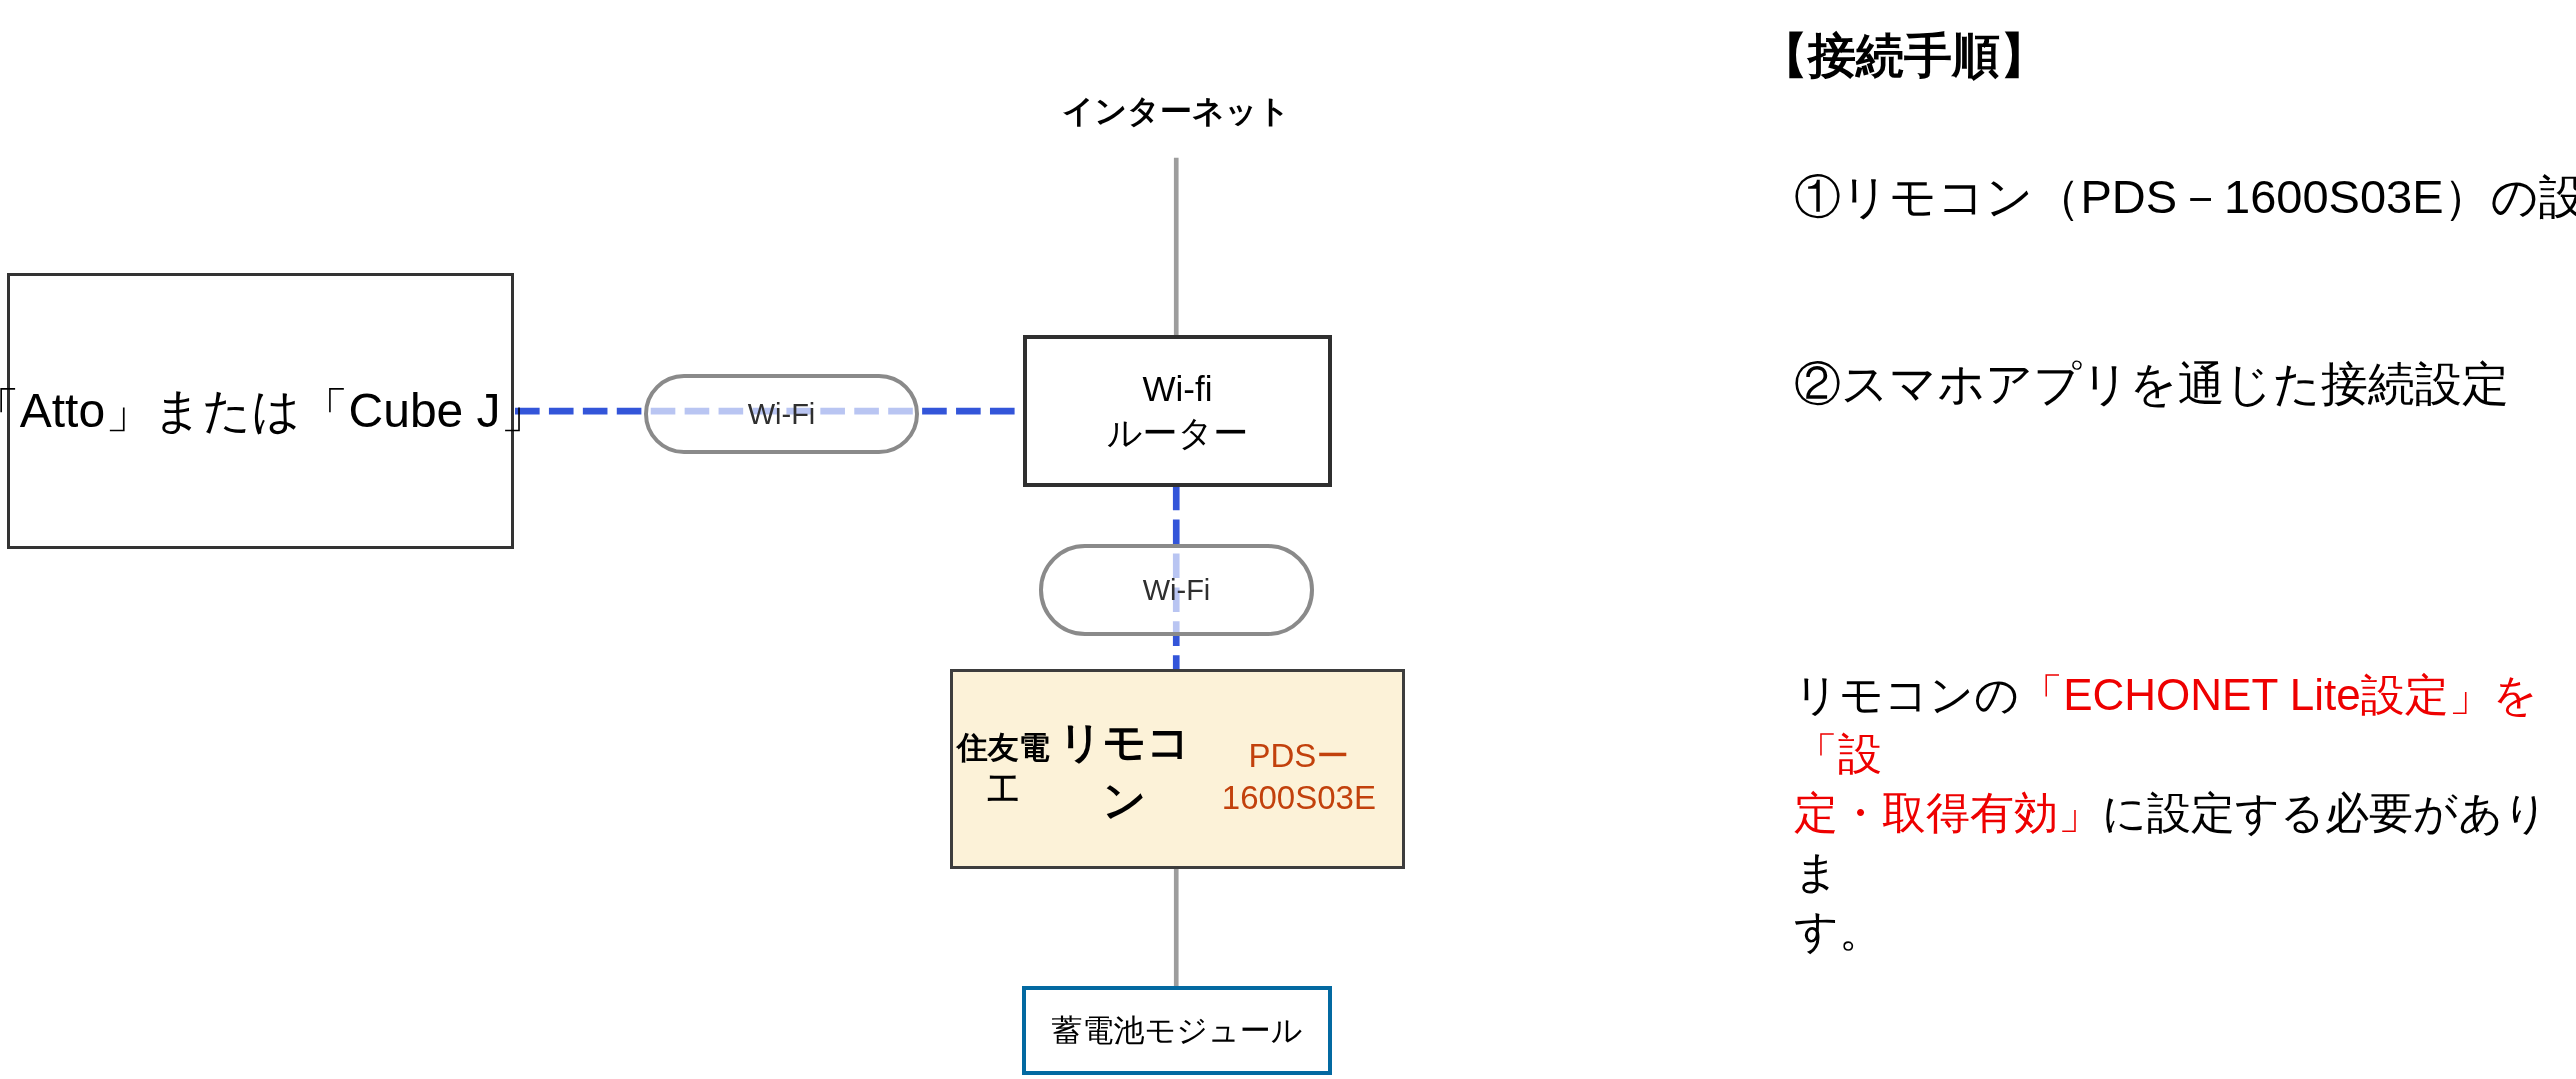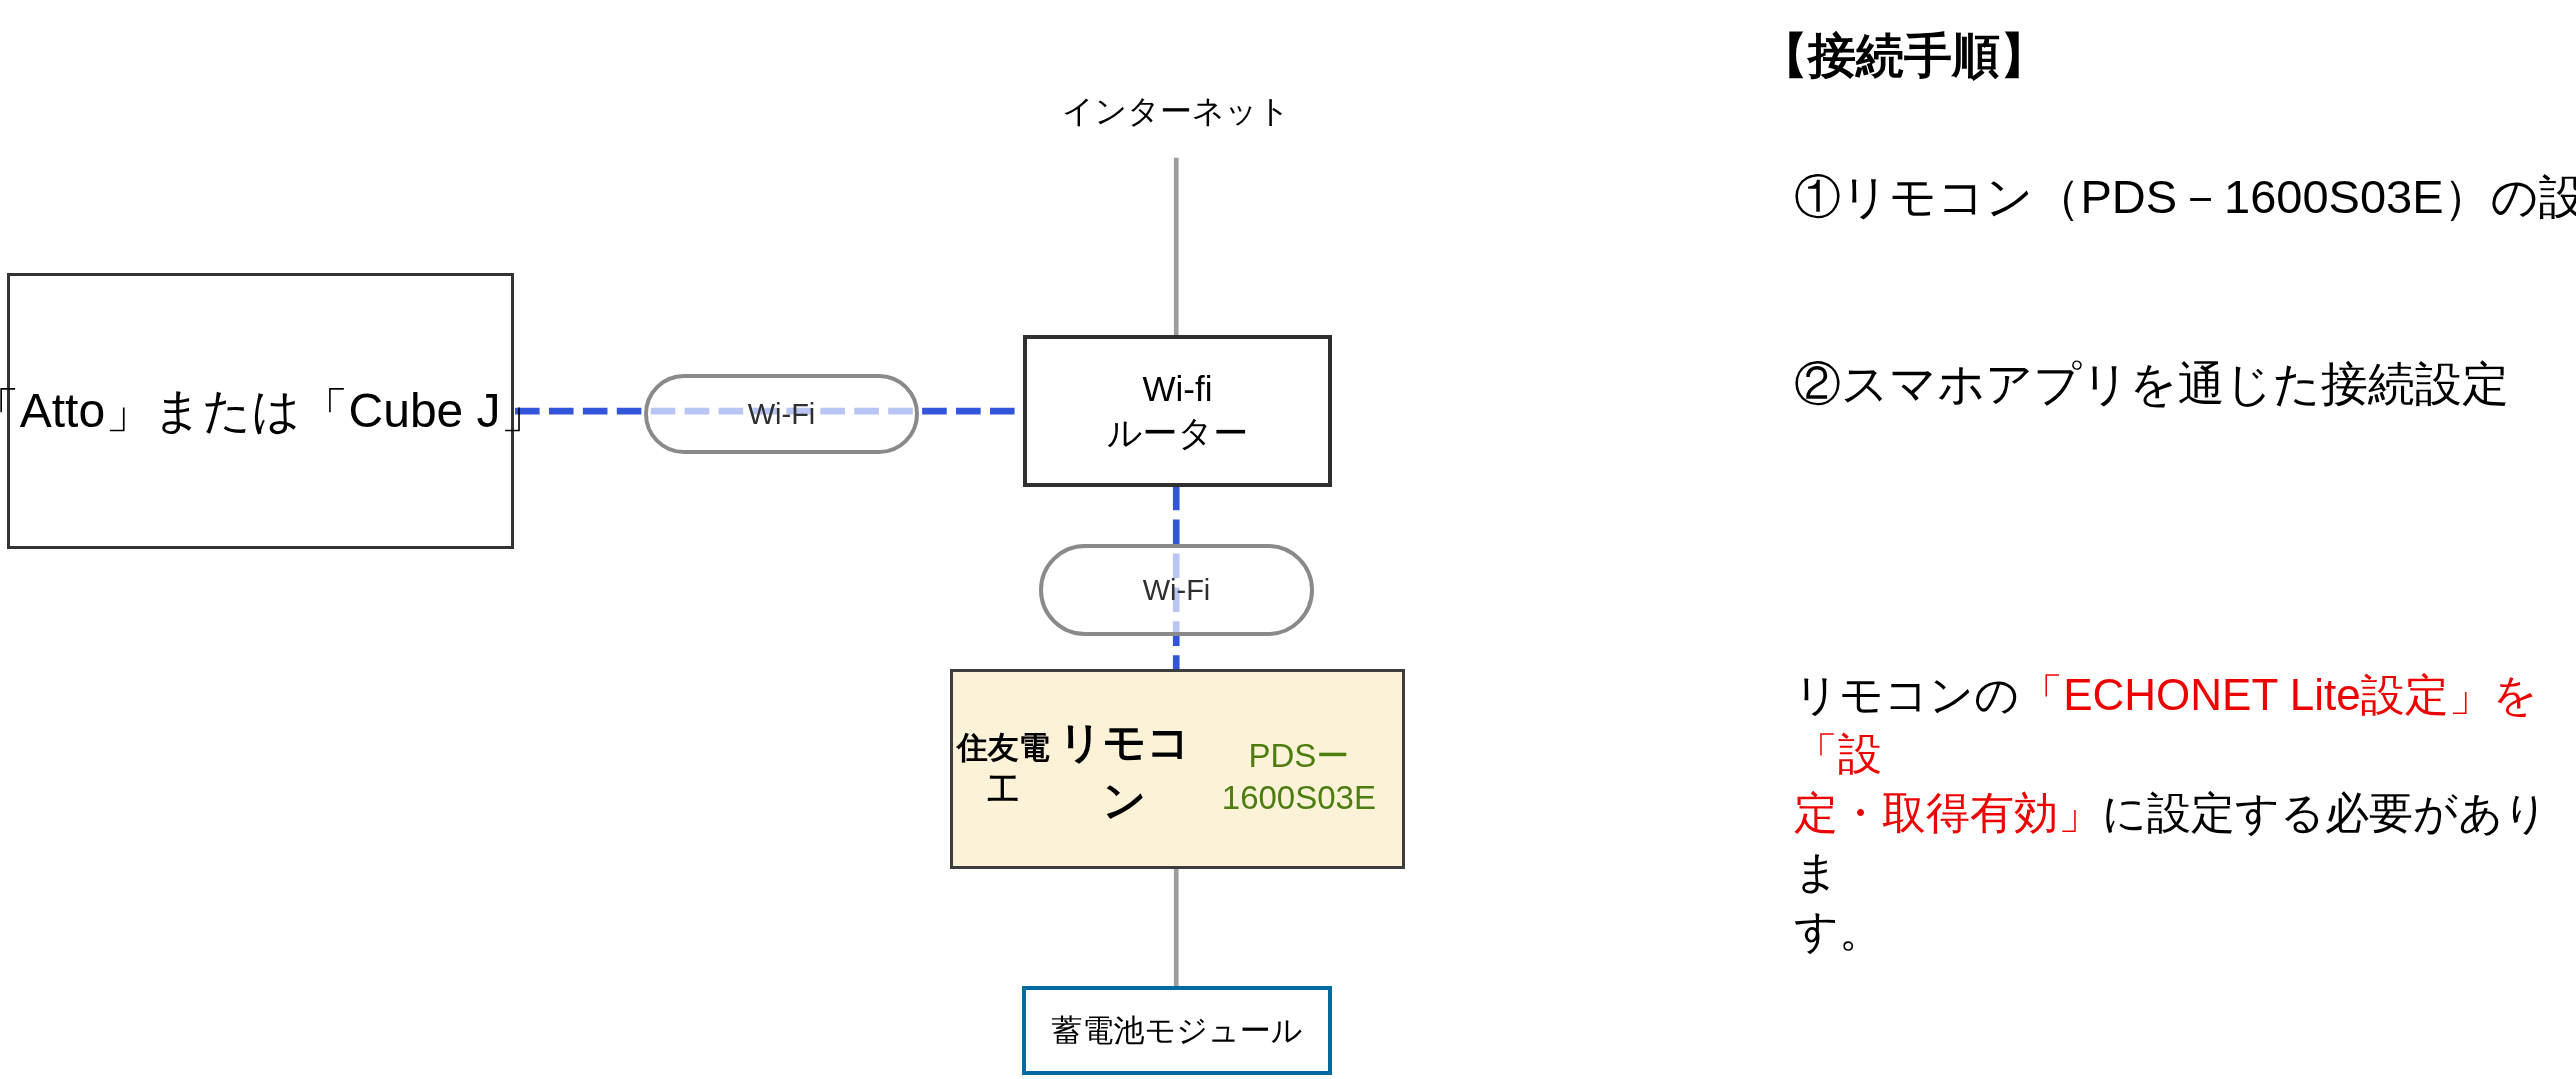--- a/index.html
+++ b/index.html
@@ -41,31 +41,32 @@
     line-height: 1.25;
   }
   .remote-box {
     left: 950px; top: 669px; width: 455px; height: 200px;
     border: 3.3px solid #3d3d3d;
     background: #fcf2d8;
     flex-direction: row;
   }
   .remote-maker { font-size: 31px; font-weight: 700; }
   .remote-name  { font-size: 43px; font-weight: 700; margin-top: 5.3px; }
-  .remote-model { font-size: 33px; color: #4d7c0f; margin-top: 13px; }
+  .remote-model { font-size: 33px; color: #c2410c; margin-top: 13px; }
   .battery-box {
     left: 1022px; top: 986px; width: 310px; height: 89px;
     border: 4px solid #0369a1;
     font-size: 31px;
   }
   .internet-label {
     position: absolute;
     left: 1043px; top: 90px; width: 266px;
     text-align: center;
     font-size: 32px;
+    font-weight: bold;
   }
   
   .pill {
     position: absolute;
     box-sizing: border-box;
     border: 4.7px solid #8a8a8a;
     border-radius: 665px;
     background: rgba(255, 255, 255, 0.66);
     display: flex;
     align-items: center;

